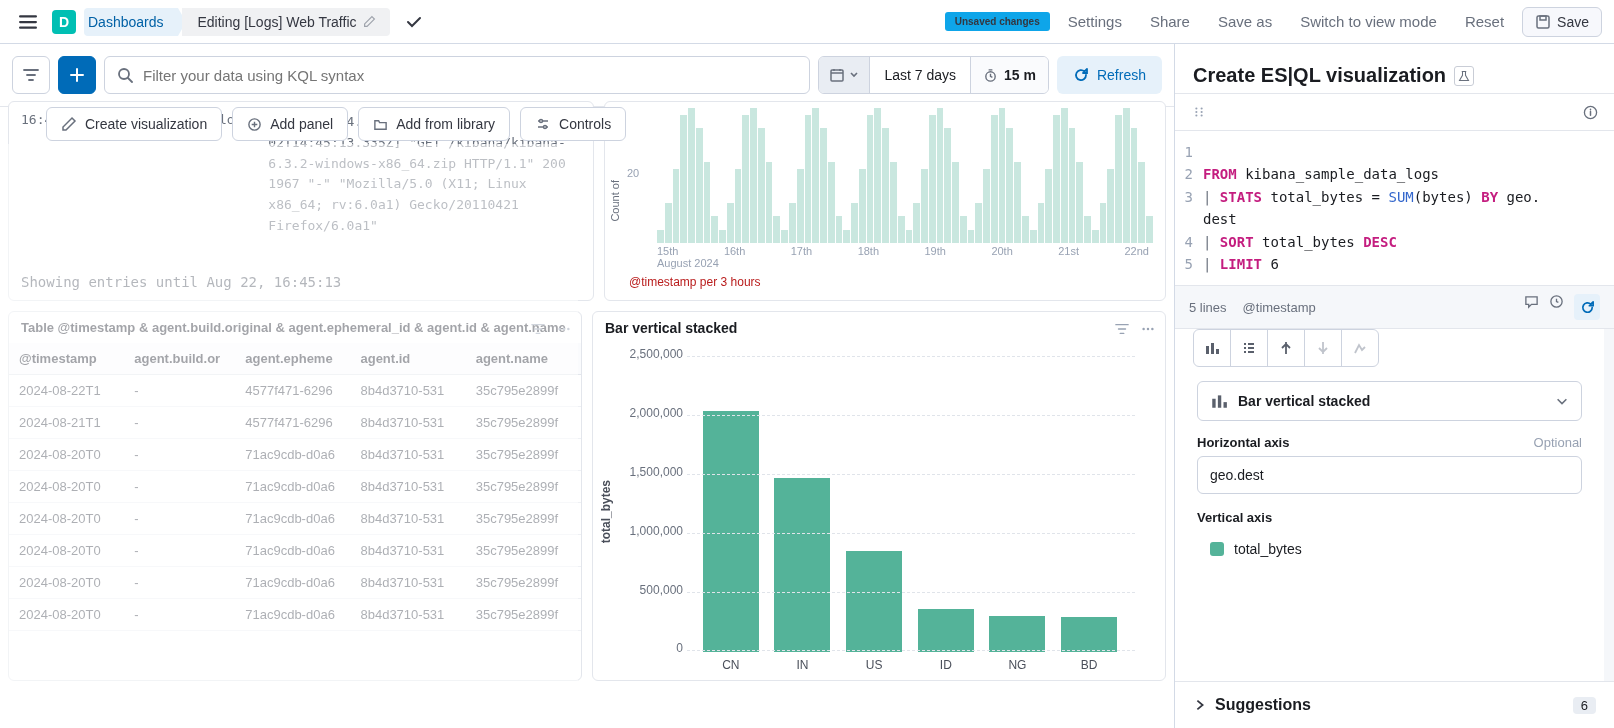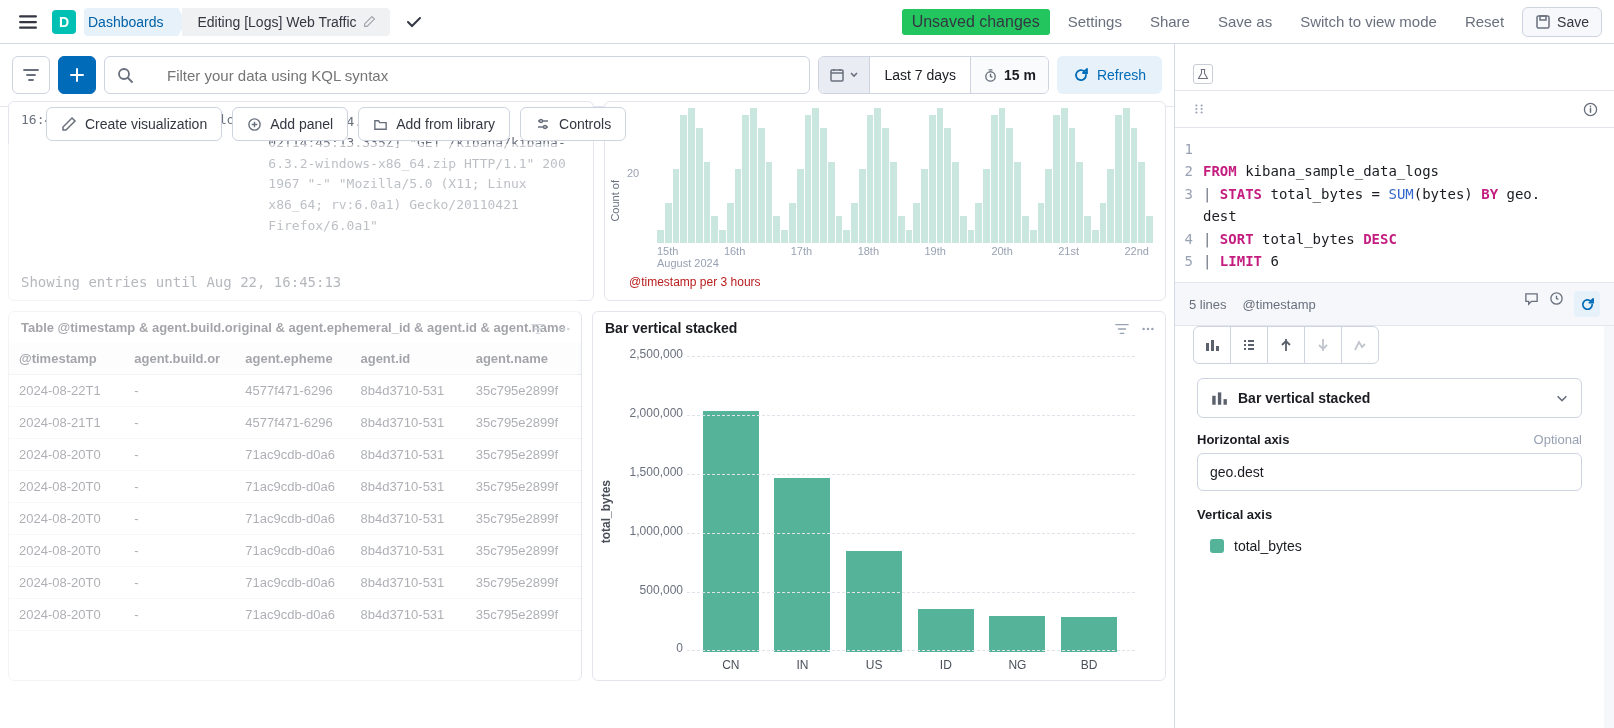--- a/index.html
+++ b/index.html
@@ -20,41 +20,41 @@
 }
 .breadcrumbs { display:flex; align-items:center; height:32px; }
 .bc-pill { display:flex; align-items:center; height:28px; padding:0 14px 0 4px; font-size:14px; position:relative; }
 .bc-dash { background:#e6f1fa; color:#0061a6; border-radius:4px 0 0 4px; cursor:pointer; }
 .bc-arrow { width:0;height:0;border-top:14px solid transparent;border-bottom:14px solid transparent;border-left:8px solid #e6f1fa; }
 .bc-edit { background:#f0f1f3; color:#343741; padding-left:16px; margin-left:-4px; border-radius:0 4px 4px 0; }
 .bc-pencil { margin-left:6px; opacity:.6; }
 .check-icon { color:#00bfb3; margin-left:8px; }
 .spacer { flex:1; }
 .badge-unsaved {
-  background:#22c55e; color:#343741; padding:4px 10px; border-radius:3px; font-size:16px; font-weight:400;
+  background:#0ea5e9; color:#343741; padding:4px 10px; border-radius:3px; font-size:10px; font-weight:700;
 }
 .hdr-link { color:#69707d; padding:6px 10px; cursor:pointer; font-size:15px; }
 .save-btn {
   display:flex; align-items:center; gap:6px; padding:6px 12px; border:1px solid #cdd3df;
   border-radius:6px; background:#f7f8fc; color:#343741; cursor:pointer;
 }
 
 .toolbar {
   display:flex; align-items:center; gap:8px; padding:12px 12px; border-bottom:1px solid #e3e6ec;
 }
 .tb-icon-btn {
   width:38px; height:38px; border:1px solid #cdd3df; border-radius:6px; background:#fff;
   display:flex; align-items:center; justify-content:center; cursor:pointer;
 }
 .tb-icon-btn.plus { background:#006bb8; border-color:#006bb8; color:#fff; }
 .kql {
   flex:1; display:flex; align-items:center; gap:10px; height:38px; padding:0 12px;
   border:1px solid #cdd3df; border-radius:6px; background:#fff;
 }
-.kql input { border:none; outline:none; flex:1; font-size:15px; color:#69707d;margin-left:24px; }
+.kql input { border:none; outline:none; flex:1; font-size:15px; color:#69707d; }
 .date-group { display:flex; border:1px solid #cdd3df; border-radius:6px; overflow:hidden; height:38px; }
 .date-cal { background:#e9edf3; padding:0 10px; display:flex; align-items:center; gap:4px; border-right:1px solid #cdd3df; cursor:pointer; }
 .date-range { padding:0 14px; display:flex; align-items:center; border-right:1px solid #cdd3df; }
 .date-interval { padding:0 12px; display:flex; align-items:center; gap:6px; background:#fafbfd; }
 .refresh-btn {
   display:flex; align-items:center; gap:8px; padding:0 16px; height:38px;
   background:#e6f1fa; color:#006bb8; border-radius:6px; cursor:pointer; font-weight:500;
 }
 
 .actionbar {
@@ -508,20 +508,21 @@
               <div class="chart-ytick" style="top: calc(0% + 2px);">2,500,000</div>
               <div class="chart-gridline" style="top: calc(0% + 4px); left: 72px; right: 10px;"></div>
             </div>
       </div>
     </div>
   </div>
 </div>
 
 <div class="sidepanel">
   <div class="sp-header">
+    <h2>Create ES|QL visualization</h2>
     <div class="sp-beaker">
       <svg width="12" height="12" viewBox="0 0 16 16">
             <path d="M6 2v5l-4 7h12l-4-7V2M5 2h6" fill="none" stroke="#69707d" stroke-width="1.4"></path>
           </svg>
     </div>
   </div>
 
   <div class="sp-toolbar">
     <div class="sp-tool">
           <svg width="14" height="14" viewBox="0 0 16 16">
@@ -645,15 +646,22 @@
 
     <div class="axis-label">
       <span>Vertical axis</span>
     </div>
     <div class="metric-field">
       <span class="metric-swatch"></span>
       <span>total_bytes</span>
     </div>
   </div>
 
+  <div class="suggestions-row">
+    <svg width="14" height="14" viewBox="0 0 16 16">
+          <path d="M5 3l6 5-6 5" fill="none" stroke="#343741" stroke-width="2"></path>
+        </svg>
+    <span style="font-weight:700;font-size:16px;">Suggestions</span>
+    <span class="sugg-count">6</span>
+  </div>
 </div>
 
 </div>
 
 </body></html>

